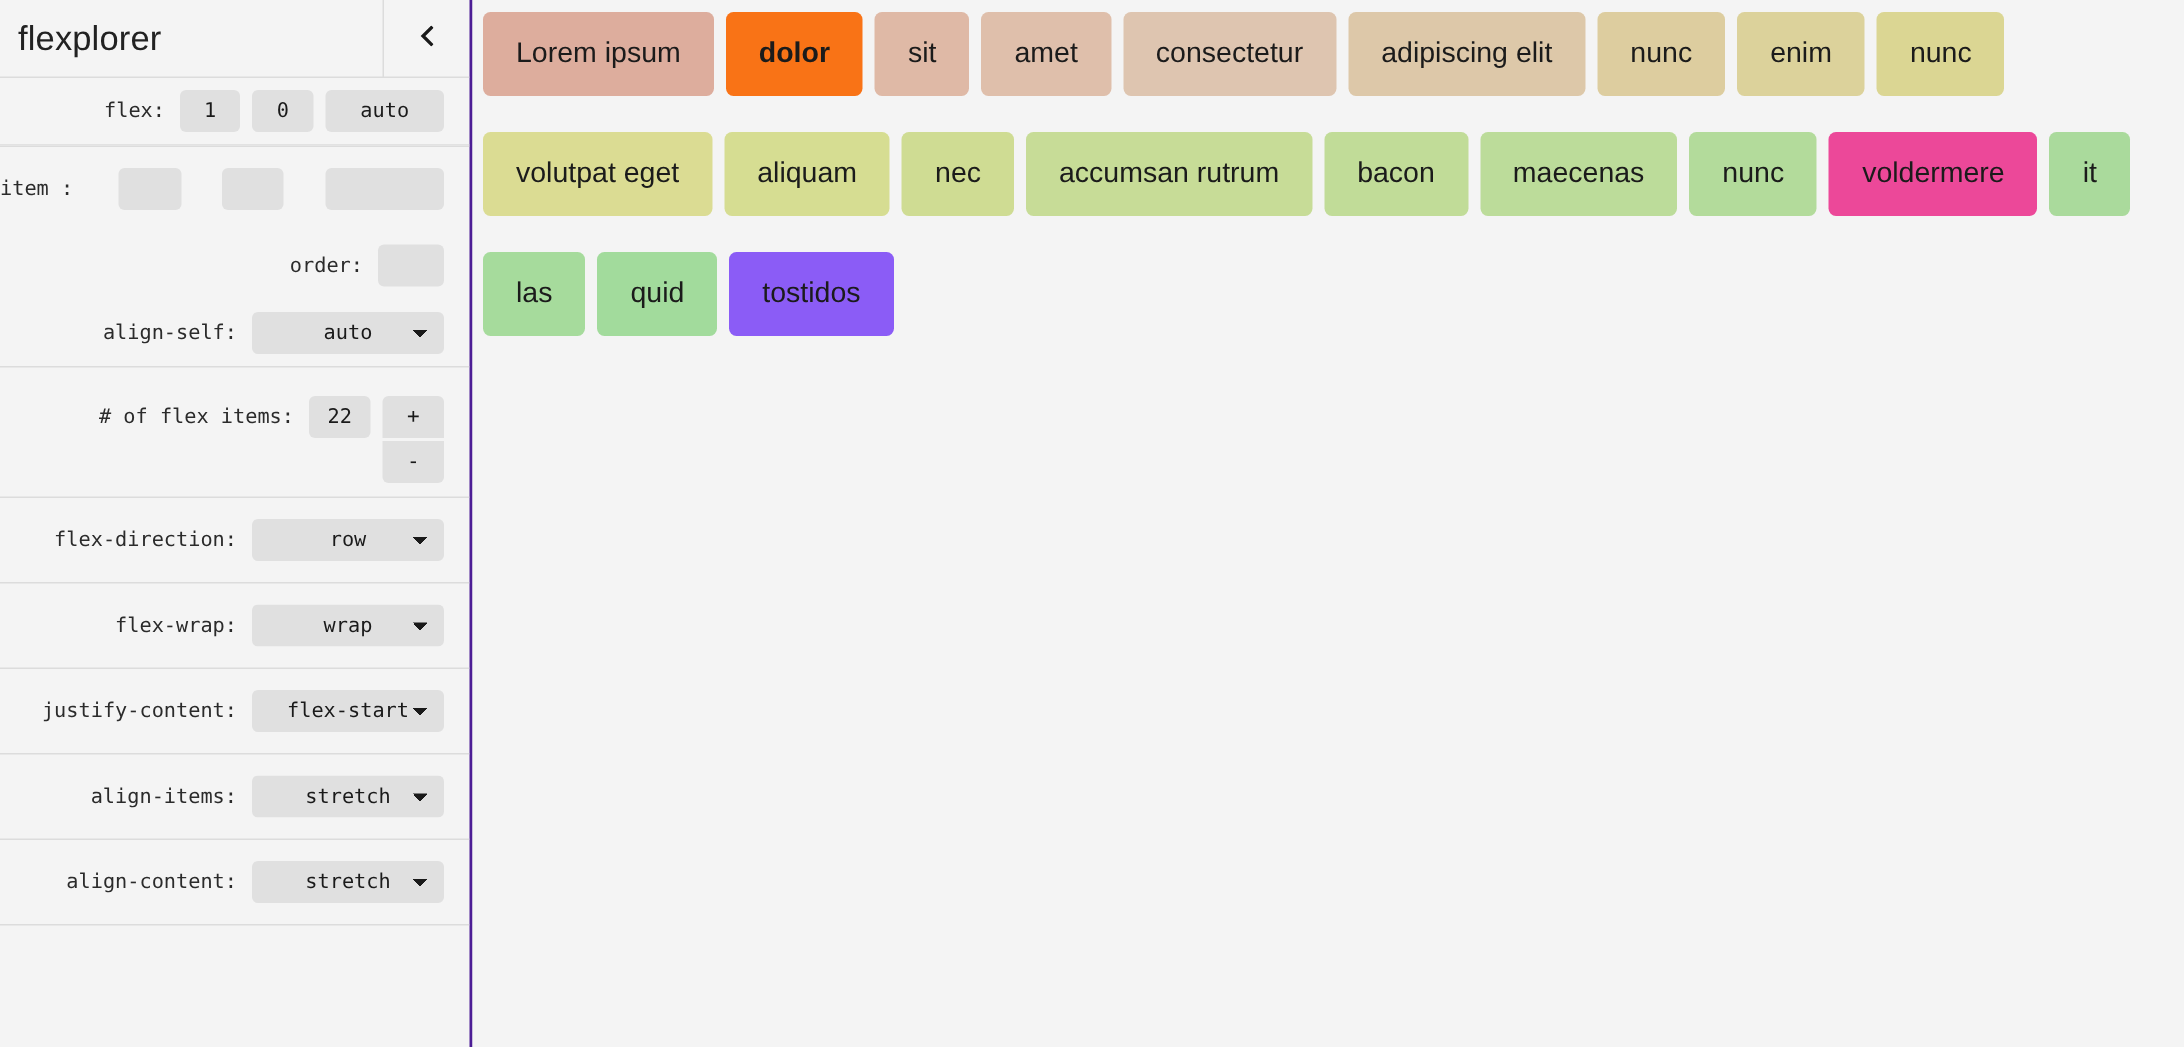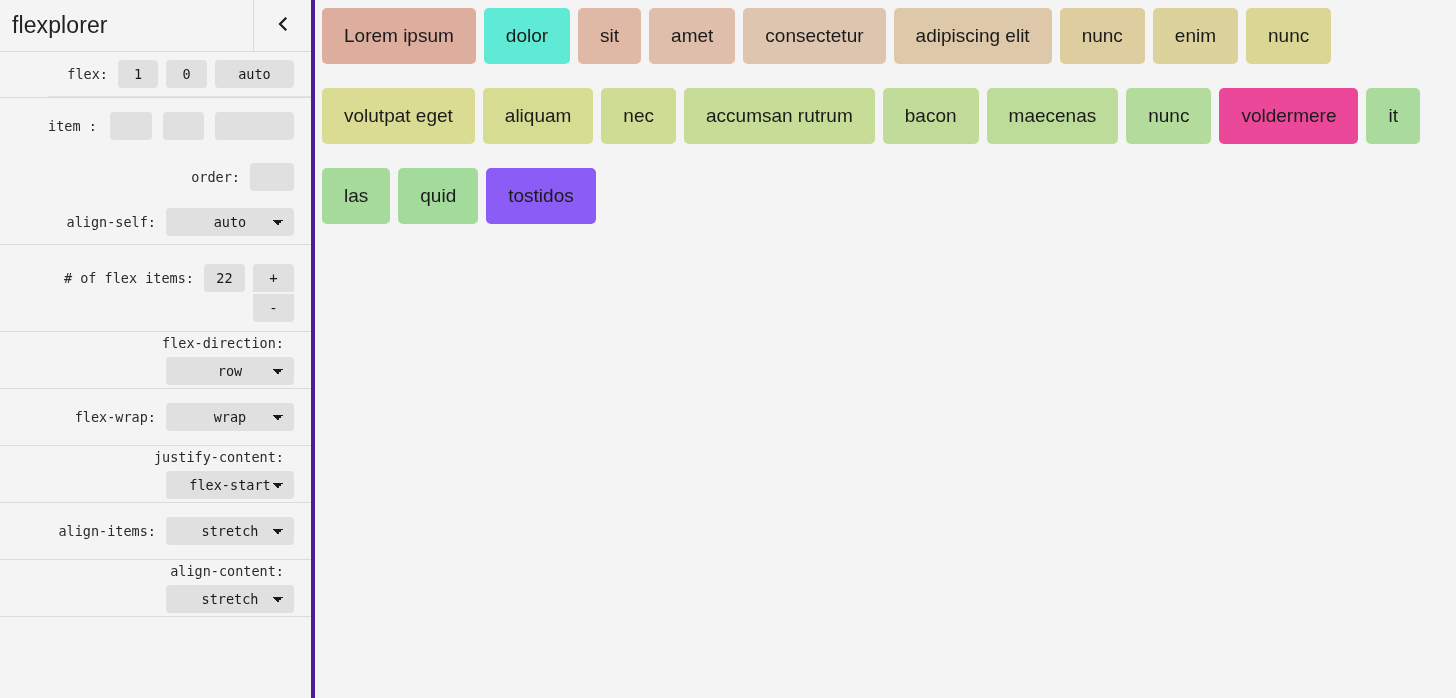--- a/index.html
+++ b/index.html
@@ -10,21 +10,21 @@
     font-family: "Liberation Sans", sans-serif;
   }
   #app { display: flex; width: 1456px; height: 698px; }
 
   
   .sidebar {
     width: 315px;
     min-width: 315px;
     height: 698px;
     background: #f4f4f4;
-    border-right: 4px solid #4c1d95;
+    border-right: 2px solid #4c1d95;
     display: flex;
     flex-direction: column;
     overflow: hidden;
   }
   .sidebar-header {
     height: 52px;
     min-height: 52px;
     display: flex;
     align-items: center;
     border-bottom: 1px solid #dcdcdc;
@@ -53,21 +53,21 @@
 
   .ctrl-row {
     display: flex;
     align-items: center;
     justify-content: flex-end;
     padding: 0 17px 0 0;
     border-bottom: 1px solid #e2e2e2;
     min-height: 45px;
     flex-wrap: wrap;
   }
-  .ctrl-group { border-bottom: 1px solid #dcdcdc; padding-left: 48px; }
+  .ctrl-group { border-bottom: 1px solid #dcdcdc; }
   .ctrl-label {
     font-family: "DejaVu Sans Mono", "Liberation Mono", monospace;
     font-size: 13.5px;
     color: #2b2b2b;
     text-align: right;
     padding-right: 10px;
     white-space: nowrap;
   }
   .fld {
     background: #e0e0e0;
@@ -270,21 +270,21 @@
           <option>stretch</option>
         </select>
       </div>
     </div>
 
   </aside>
 
   <main class="canvas-wrap">
     <div class="flex-container" id="flex-container">
         <div class="flex-item" style="background: rgb(221, 173, 157);">Lorem ipsum</div>
-        <div class="flex-item" style="background: #5eead4;">dolor</div>
+        <div class="flex-item" style="background: #f97316; font-weight: bold;">dolor</div>
         <div class="flex-item" style="background: rgb(223, 185, 166);">sit</div>
         <div class="flex-item" style="background: rgb(223, 191, 171);">amet</div>
         <div class="flex-item" style="background: rgb(222, 197, 176);">consectetur</div>
         <div class="flex-item" style="background: rgb(221, 200, 169);">adipiscing elit</div>
         <div class="flex-item" style="background: rgb(221, 205, 159);">nunc</div>
         <div class="flex-item" style="background: rgb(220, 210, 155);">enim</div>
         <div class="flex-item" style="background: rgb(219, 214, 147);">nunc</div>
         <div class="flex-item" style="background: rgb(219, 220, 147);">volutpat eget</div>
         <div class="flex-item" style="background: rgb(214, 221, 146);">aliquam</div>
         <div class="flex-item" style="background: rgb(207, 220, 147);">nec</div>

